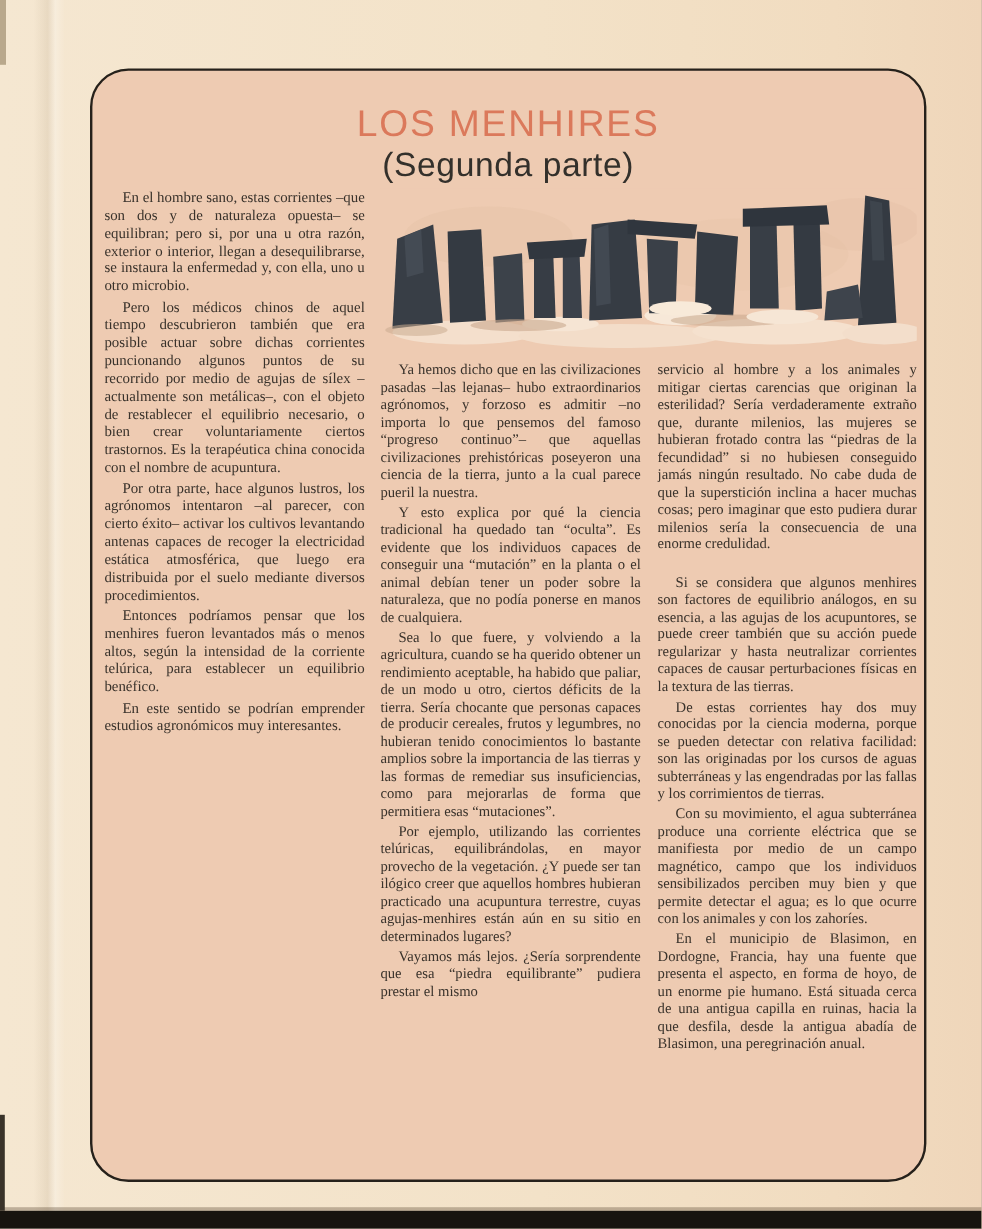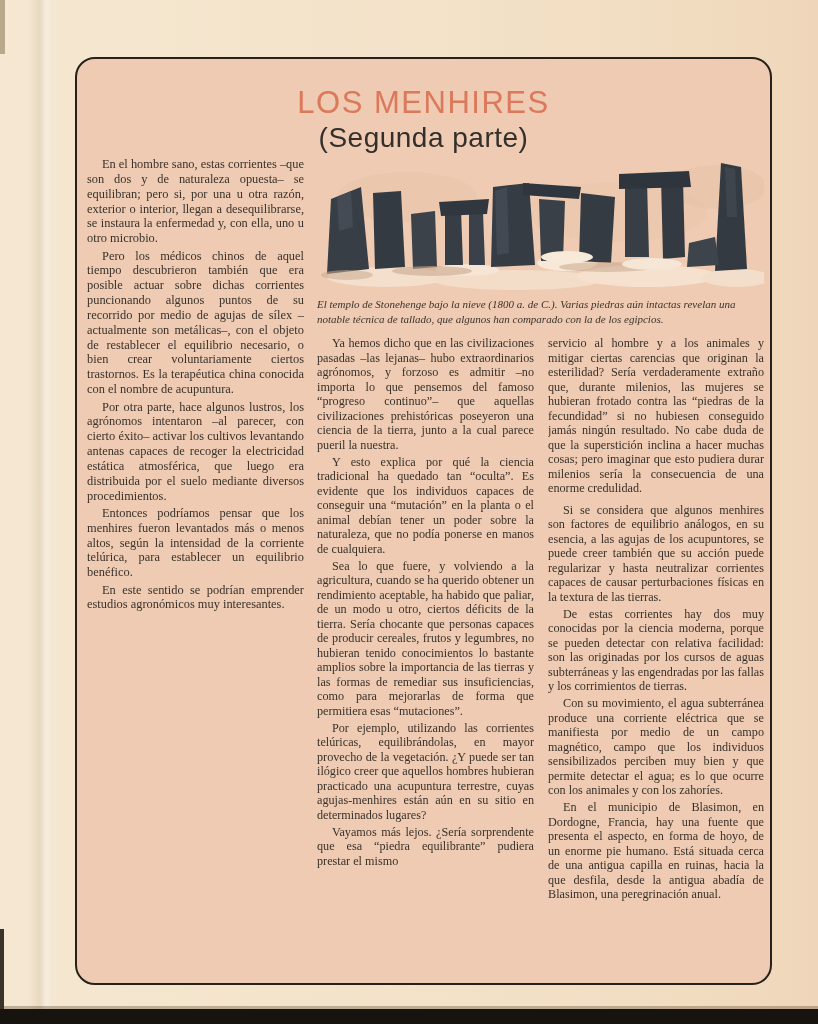--- a/index.html
+++ b/index.html
@@ -11,21 +11,21 @@
   
   .crease-left{position:absolute; left:28px; top:0; width:26px; height:1024px;
     background:linear-gradient(90deg, rgba(0,0,0,0) 0%, rgba(120,95,60,0.10) 45%, rgba(255,255,255,0.25) 70%, rgba(0,0,0,0) 100%);}
   .edge-mark-top{position:absolute; left:0; top:0; width:5px; height:54px; background:#b9a88c;}
   .bottom-band{position:absolute; left:0; bottom:0; width:818px; height:15px; background:#17140f;}
   .bottom-band-shadow{position:absolute; left:0; bottom:15px; width:818px; height:3px; background:rgba(90,70,50,0.35);}
   .edge-mark-bl{position:absolute; left:0; bottom:15px; width:4px; height:80px; background:#3a332a;}
 
   .content-box{
     position:absolute; left:75px; top:57px; width:697px; height:928px;
-    box-sizing:border-box; border:2.5px solid #26211b; border-radius:20px;
+    box-sizing:border-box; border:2.5px solid #26211b; border-radius:32px;
     background:#eecbb2;
     padding:16px 0 0 0;
   }
   .page-title{
     margin:10px 0 0 0; text-align:center;
     font-family:"Liberation Sans", sans-serif; font-weight:400;
     font-size:31px; letter-spacing:1.5px; color:#db795b;
   }
   .page-subtitle{
     margin:1px 0 0 0; text-align:center;
@@ -43,21 +43,21 @@
   .photo{ width:447px; height:135px; }
   .photo svg{ display:block; }
   .photo-caption{
     margin-top:5px; font-style:italic; font-size:11px; line-height:15px;
     color:#3b332c; padding-right:2px;
   }
   .two-cols{ margin-top:9px; display:flex; gap:14px; height:647px; overflow:hidden; }
   .col-2{ width:217px; font-size:12.2px; line-height:14.5px; }
   .col-3{ width:216px; font-size:12.2px; line-height:14.5px; }
   .col-3 p:first-child{ text-indent:0; }
-  .col-3 p:nth-child(2){ margin-top:7px; }
+  .col-3 p:nth-child(2){ margin-top:17px; }
 </style>
 </head>
 <body>
 
 <div class="screen">
   <div class="crease-left"></div>
   <div class="edge-mark-top"></div>
 
   <div class="content-box">
     <h1 class="page-title">LOS MENHIRES</h1>
@@ -114,21 +114,20 @@
             <polygon points="372,86 398,80 402,108 370,110" fill="#3e444c"></polygon>
 
             <ellipse cx="115" cy="114" rx="40" ry="5" fill="#c9a88d" opacity="0.6"></ellipse>
             <ellipse cx="290" cy="110" rx="48" ry="5" fill="#c9a88d" opacity="0.55"></ellipse>
             <ellipse cx="30" cy="118" rx="26" ry="5" fill="#cbab90" opacity="0.55"></ellipse>
             <ellipse cx="250" cy="100" rx="26" ry="6" fill="#f8ead9"></ellipse>
             <ellipse cx="335" cy="107" rx="30" ry="6" fill="#f6e6d5"></ellipse>
           </svg>
         </div>
 
-        <div class="photo-caption">El templo de Stonehenge bajo la nieve (1800 a. de C.). Varias piedras aún intactas revelan una notable técnica de tallado, que algunos han comparado con la de los egipcios.</div>
 
         <div class="two-cols">
           <div class="col col-2">
               <p>Ya hemos dicho que en las civilizaciones pasadas –las lejanas– hubo extraordinarios agrónomos, y forzoso es admitir –no importa lo que pensemos del famoso “progreso continuo”– que aquellas civilizaciones prehistóricas poseyeron una ciencia de la tierra, junto a la cual parece pueril la nuestra.</p>
               <p>Y esto explica por qué la ciencia tradicional ha quedado tan “oculta”. Es evidente que los individuos capaces de conseguir una “mutación” en la planta o el animal debían tener un poder sobre la naturaleza, que no podía ponerse en manos de cualquiera.</p>
               <p>Sea lo que fuere, y volviendo a la agricultura, cuando se ha querido obtener un rendimiento aceptable, ha habido que paliar, de un modo u otro, ciertos déficits de la tierra. Sería chocante que personas capaces de producir cereales, frutos y legumbres, no hubieran tenido conocimientos lo bastante amplios sobre la importancia de las tierras y las formas de remediar sus insuficiencias, como para mejorarlas de forma que permitiera esas “mutaciones”.</p>
               <p>Por ejemplo, utilizando las corrientes telúricas, equilibrándolas, en mayor provecho de la vegetación. ¿Y puede ser tan ilógico creer que aquellos hombres hubieran practicado una acupuntura terrestre, cuyas agujas-menhires están aún en su sitio en determinados lugares?</p>
               <p>Vayamos más lejos. ¿Sería sorprendente que esa “piedra equilibrante” pudiera prestar el mismo</p>
             </div>
           <div class="col col-3">

